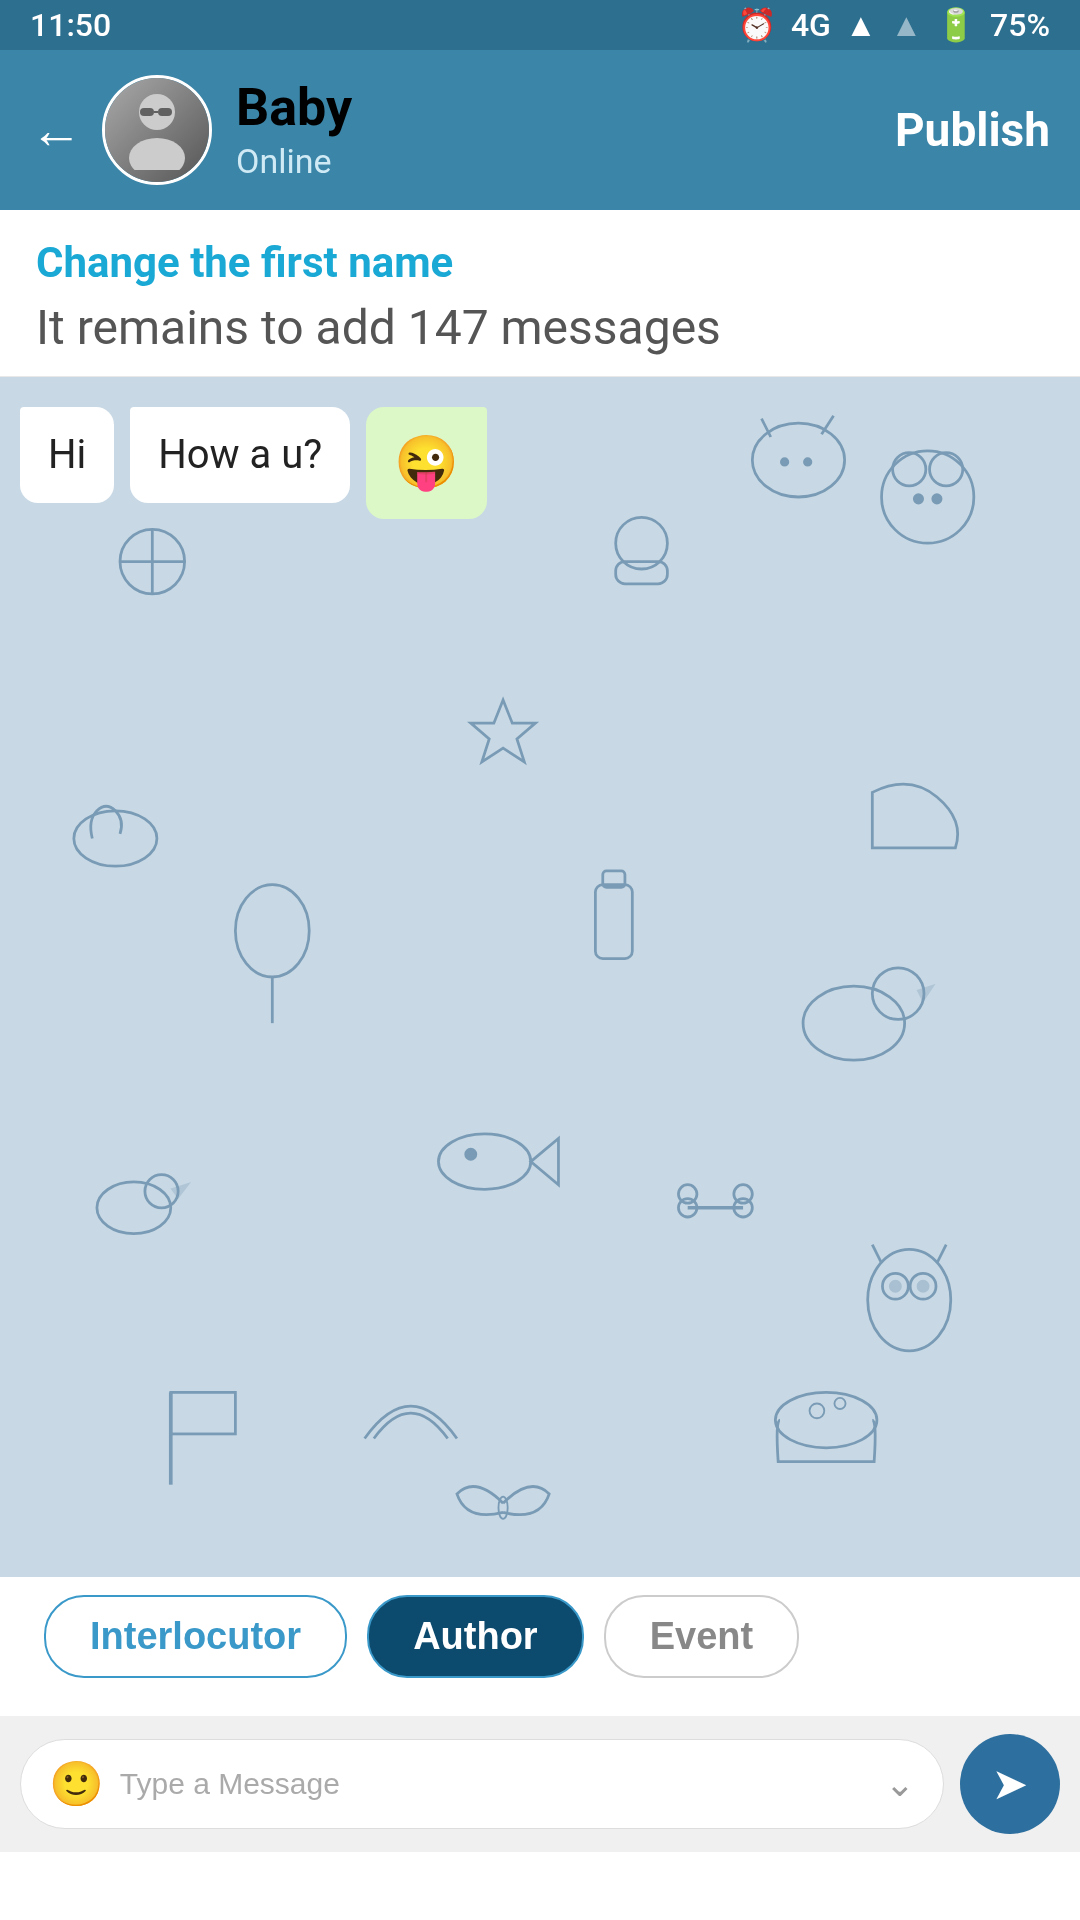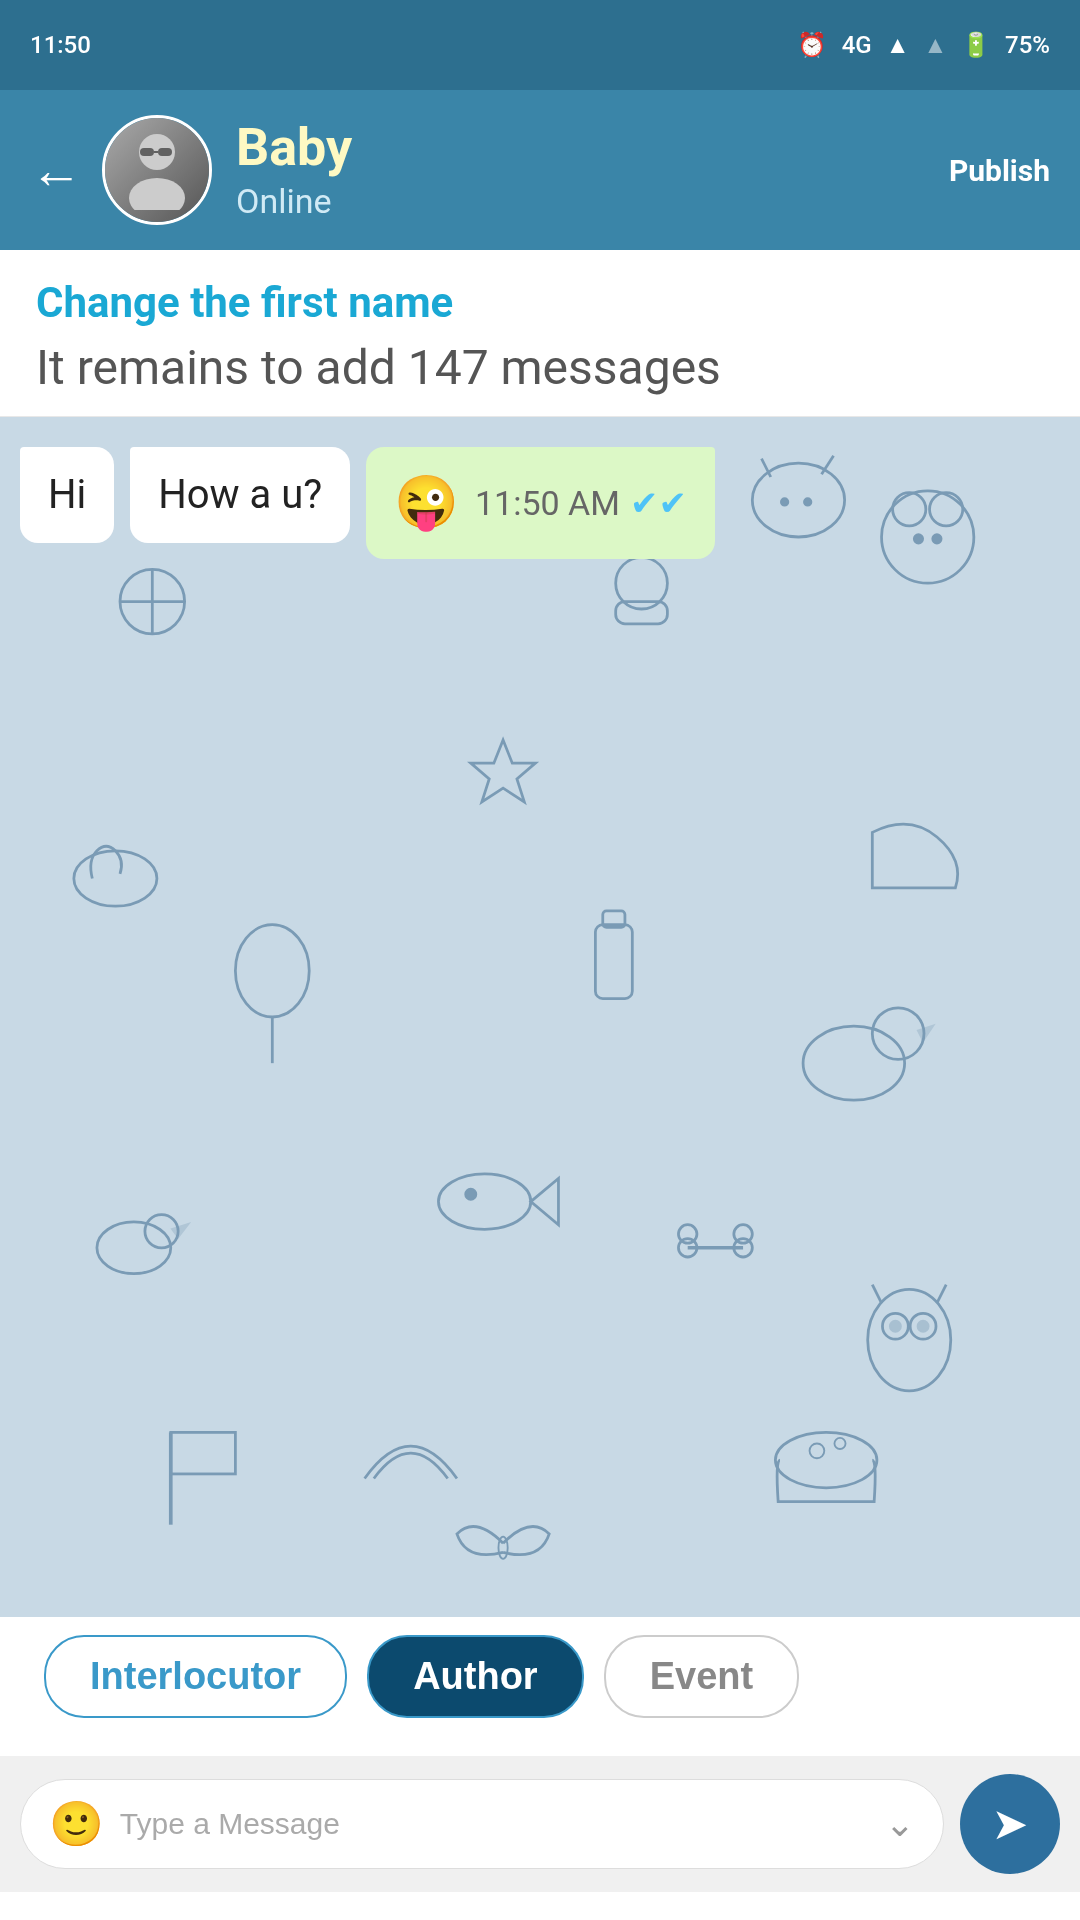--- a/index.html
+++ b/index.html
@@ -13,22 +13,22 @@
     }
 
     
     .status-bar {
       background: #2d6f8f;
       color: #fff;
       display: flex;
       justify-content: space-between;
       align-items: center;
       padding: 0 30px;
-      height: 90px;
-      font-size: 24px;
+      height: 50px;
+      font-size: 32px;
       font-weight: 500;
     }
     .status-right {
       display: flex;
       align-items: center;
       gap: 14px;
     }
 
     
     .toolbar {
@@ -64,33 +64,33 @@
       display: flex;
       align-items: center;
       justify-content: center;
       font-size: 50px;
       color: #fff;
     }
     .contact-info {
       flex: 1;
     }
     .contact-name {
-      color: #fef9c3;
+      color: #000000;
       font-size: 52px;
       font-weight: 700;
       line-height: 1.1;
     }
     .contact-status {
       color: #d0eaf5;
       font-size: 34px;
       margin-top: 4px;
     }
     .publish-btn {
       color: #fff;
-      font-size: 30px;
+      font-size: 46px;
       font-weight: 700;
       cursor: pointer;
     }
 
     
     .info-banner {
       background: #fff;
       padding: 28px 36px 20px;
       border-bottom: 1px solid #e8e8e8;
     }
@@ -396,24 +396,20 @@
     <div class="bubble bubble-received">
       <span>Hi</span>
     </div>
 
     <div class="bubble bubble-received">
       <span>How a u?</span>
     </div>
 
     <div class="bubble bubble-sent">
       <span style="font-size:52px;">😜</span>
-      <div class="meta">
-        <span>11:50 AM</span>
-        <span class="double-check">✔✔</span>
-      </div>
     </div>
   </div>
 </div>
 
 <div class="role-selector">
   <button class="role-btn role-btn-interlocutor">Interlocutor</button>
   <button class="role-btn role-btn-author">Author</button>
   <button class="role-btn role-btn-event">Event</button>
 </div>
 

